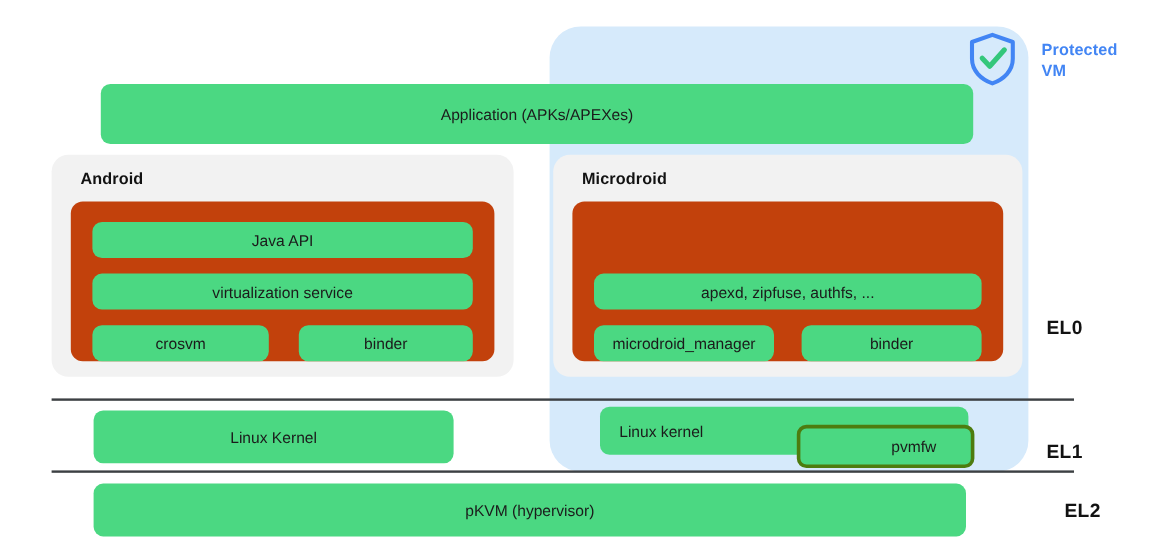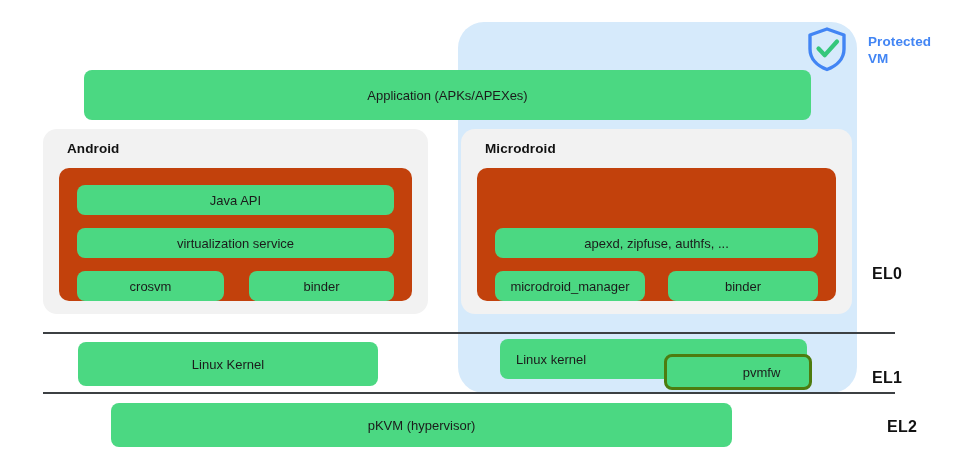--- a/index.html
+++ b/index.html
@@ -158,23 +158,22 @@
     height: 36px;
     border: 3px solid #4d7c0f;
     z-index: 5;
     padding-left: 47px;
   }
 
   
   .pkvm {
     left: 78px;
     top: 403px;
-    width: 621px;
+    width: 727px;
     height: 44px;
-    margin-left: 33px;
   }
 </style>
 </head>
 <body>
 
 <div id="canvas">
 
   <div class="pvm-panel"></div>
 
   <div class="shield-icon">

